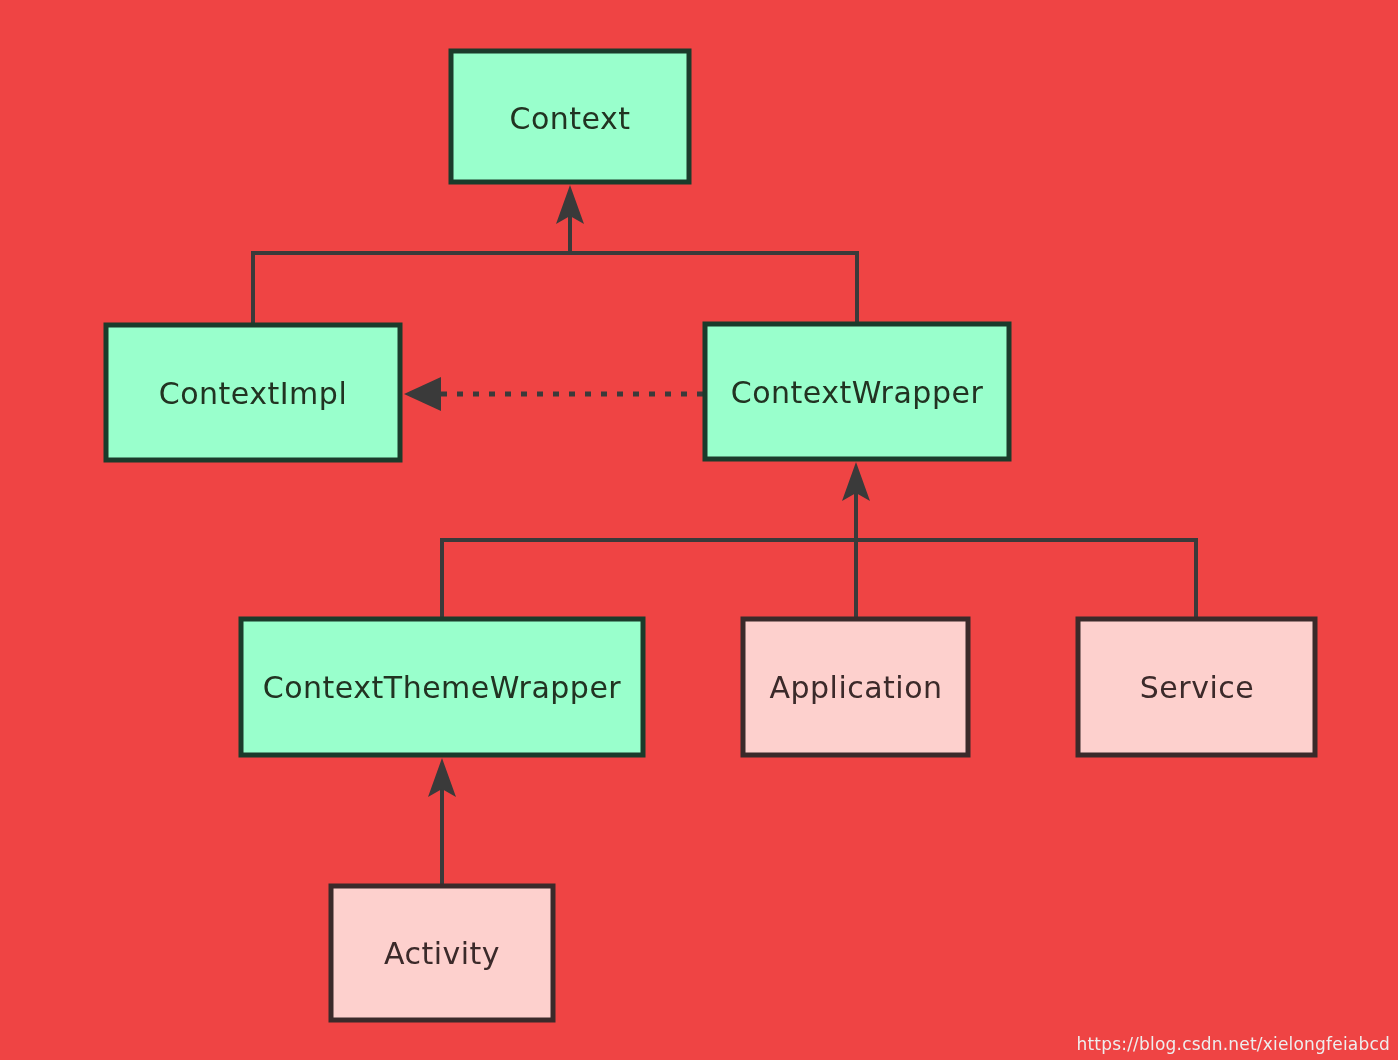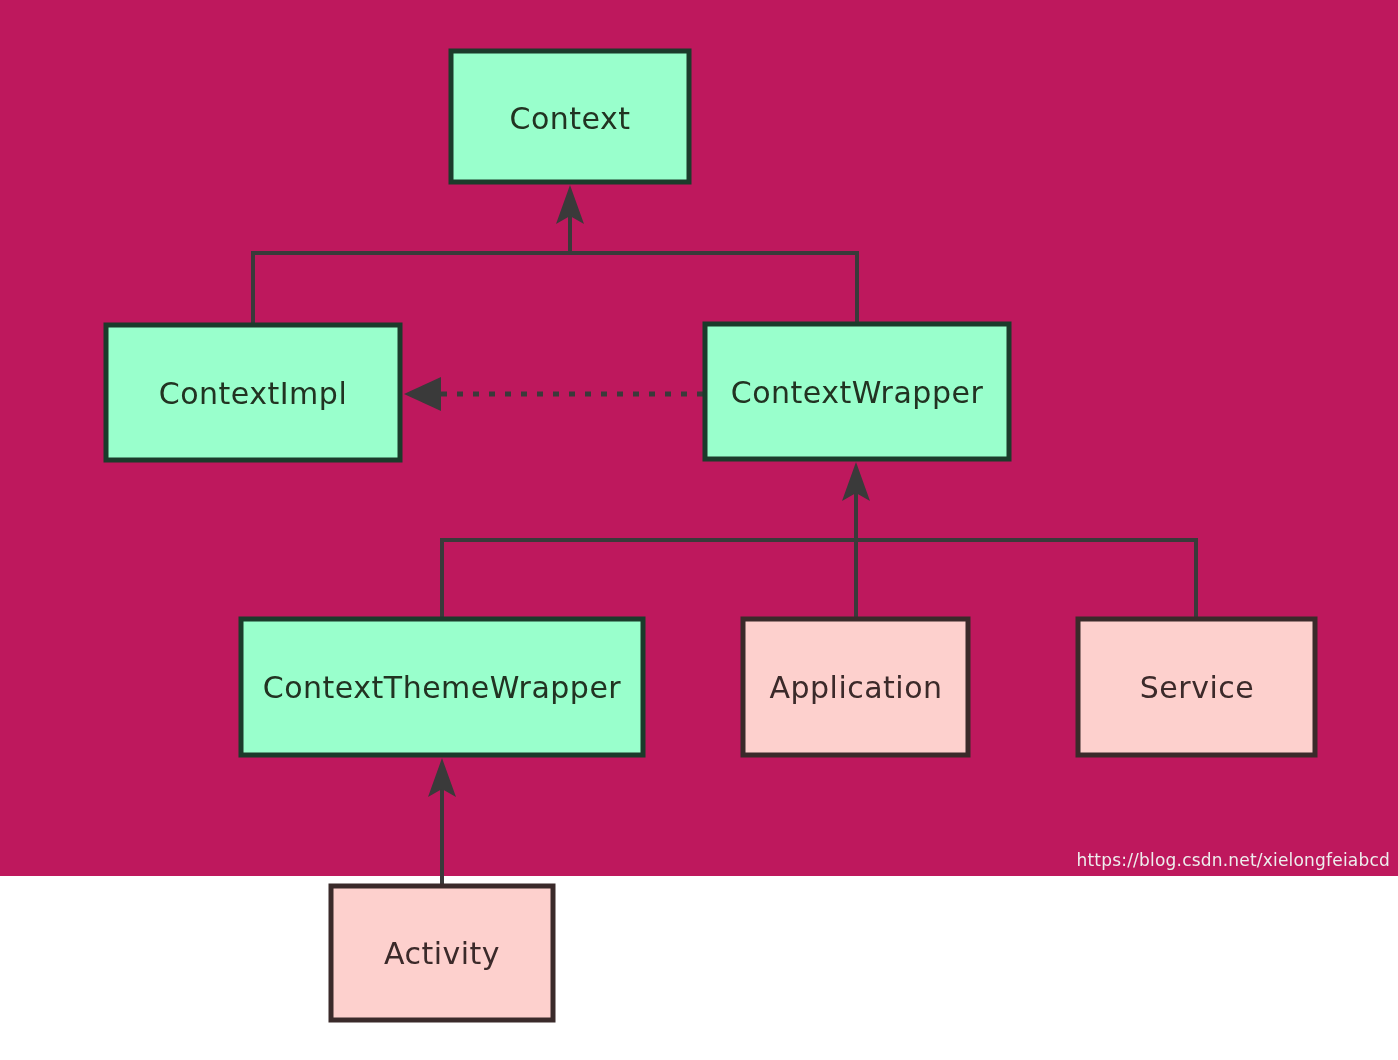--- a/index.html
+++ b/index.html
@@ -9,22 +9,22 @@
   }
   body {
     width: 1398px;
     height: 1060px;
     font-family: "DejaVu Sans", sans-serif;
     overflow: hidden;
   }
   #diagram-root {
     position: relative;
     width: 1398px;
-    height: 876px;
-    background: #be185d;
+    height: 1060px;
+    background: #ef4444;
   }
   svg.diagram-canvas {
     position: absolute;
     left: 0;
     top: 0;
     width: 1398px;
     height: 1060px;
     display: block;
   }
   .node-rect {

